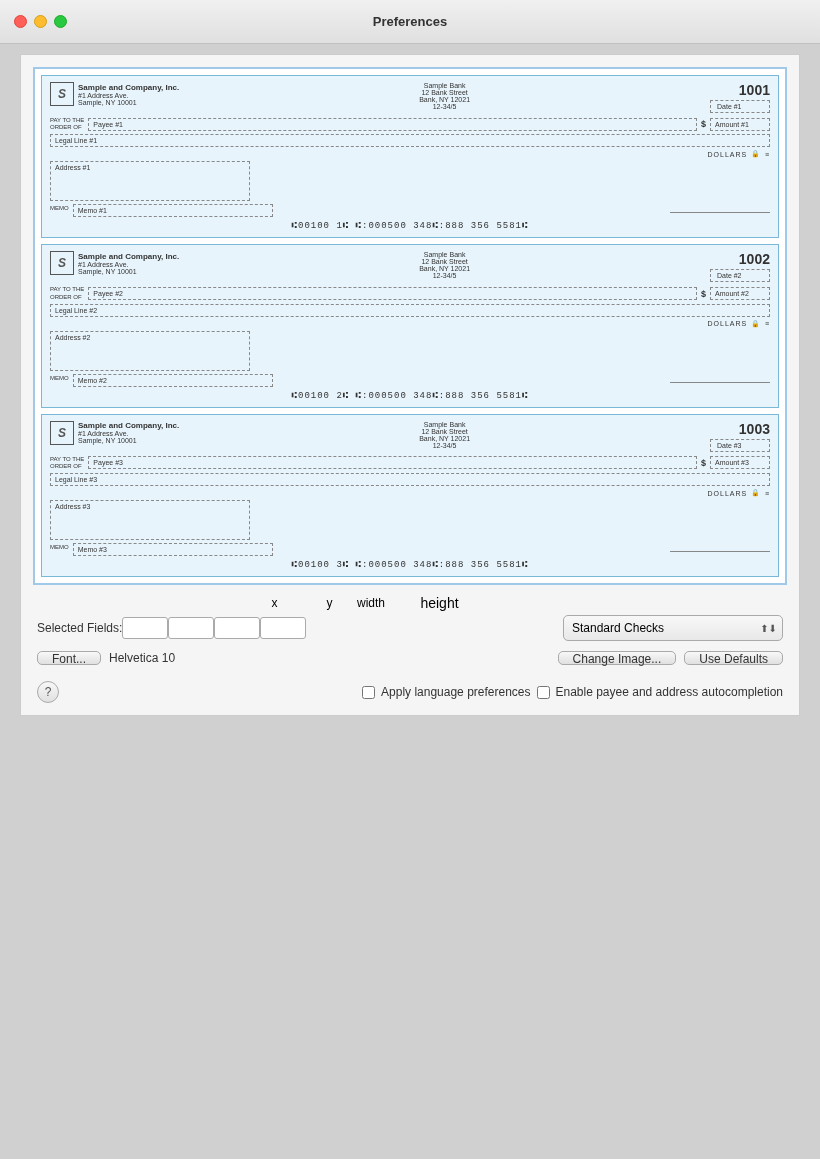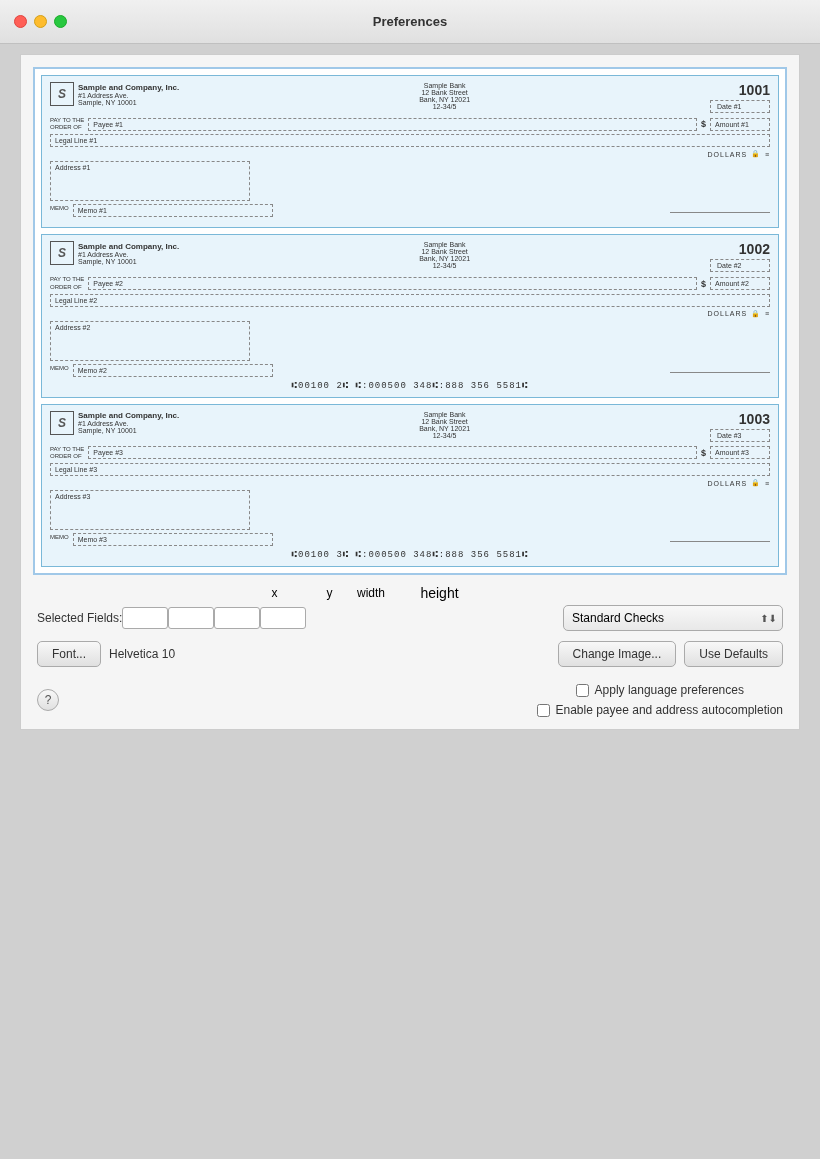--- a/index.html
+++ b/index.html
@@ -283,21 +283,21 @@
       color: #555;
     }
 
     .font-row {
       display: flex;
       align-items: center;
       gap: 8px;
       margin-bottom: 12px;
     }
     .btn {
-      height: 26px;
+      height: 14px;
       padding: 0 14px;
       border: 1px solid #aaa;
       border-radius: 5px;
       background: linear-gradient(to bottom, #f8f8f8, #e0e0e0);
       font-size: 12px;
       cursor: pointer;
       color: #333;
     }
     .font-label {
       font-size: 12px;
@@ -397,20 +397,21 @@
           <div class="address-field">Address #1</div>
           <div class="memo-row">
             <span class="memo-label">MEMO</span>
             <div class="memo-field">Memo #1</div>
           </div>
         </div>
         <div class="signature-area">
           <div class="signature-line"></div>
         </div>
       </div>
+      <div class="check-micr micr-line">⑆00100 1⑆ ⑆:000500 348⑆:888  356  5581⑆</div>
     </div>
 
     <div class="check">
       <div class="check-top-row">
         <div class="check-logo-area">
           <div class="check-logo">S</div>
           <div class="check-company">
             <div class="name">Sample and Company, Inc.</div>
             <div>#1 Address Ave.</div>
             <div>Sample, NY 10001</div>
@@ -535,21 +536,21 @@
       <span class="font-label">Helvetica 10</span>
 
       <div style="margin-left:auto; display:flex; gap:8px;padding-left:46px;">
         <button class="btn">Change Image...</button>
         <button class="btn">Use Defaults</button>
       </div>
     </div>
 
     <div class="bottom-row">
       <div class="help-btn">?</div>
-      <div style="margin-left:auto; display:flex; flex-direction:column; gap:6px;align-items:center;">
+      <div style="margin-left:auto; display:flex; flex-direction:row; gap:6px;">
         <div class="checkbox-row">
           <input type="checkbox" style="">
           <span class="checkbox-label">Apply language preferences</span>
         </div>
         <div class="checkbox-row">
           <input type="checkbox" style="">
           <span class="checkbox-label">Enable payee and address autocompletion</span>
         </div>
       </div>
     </div>

